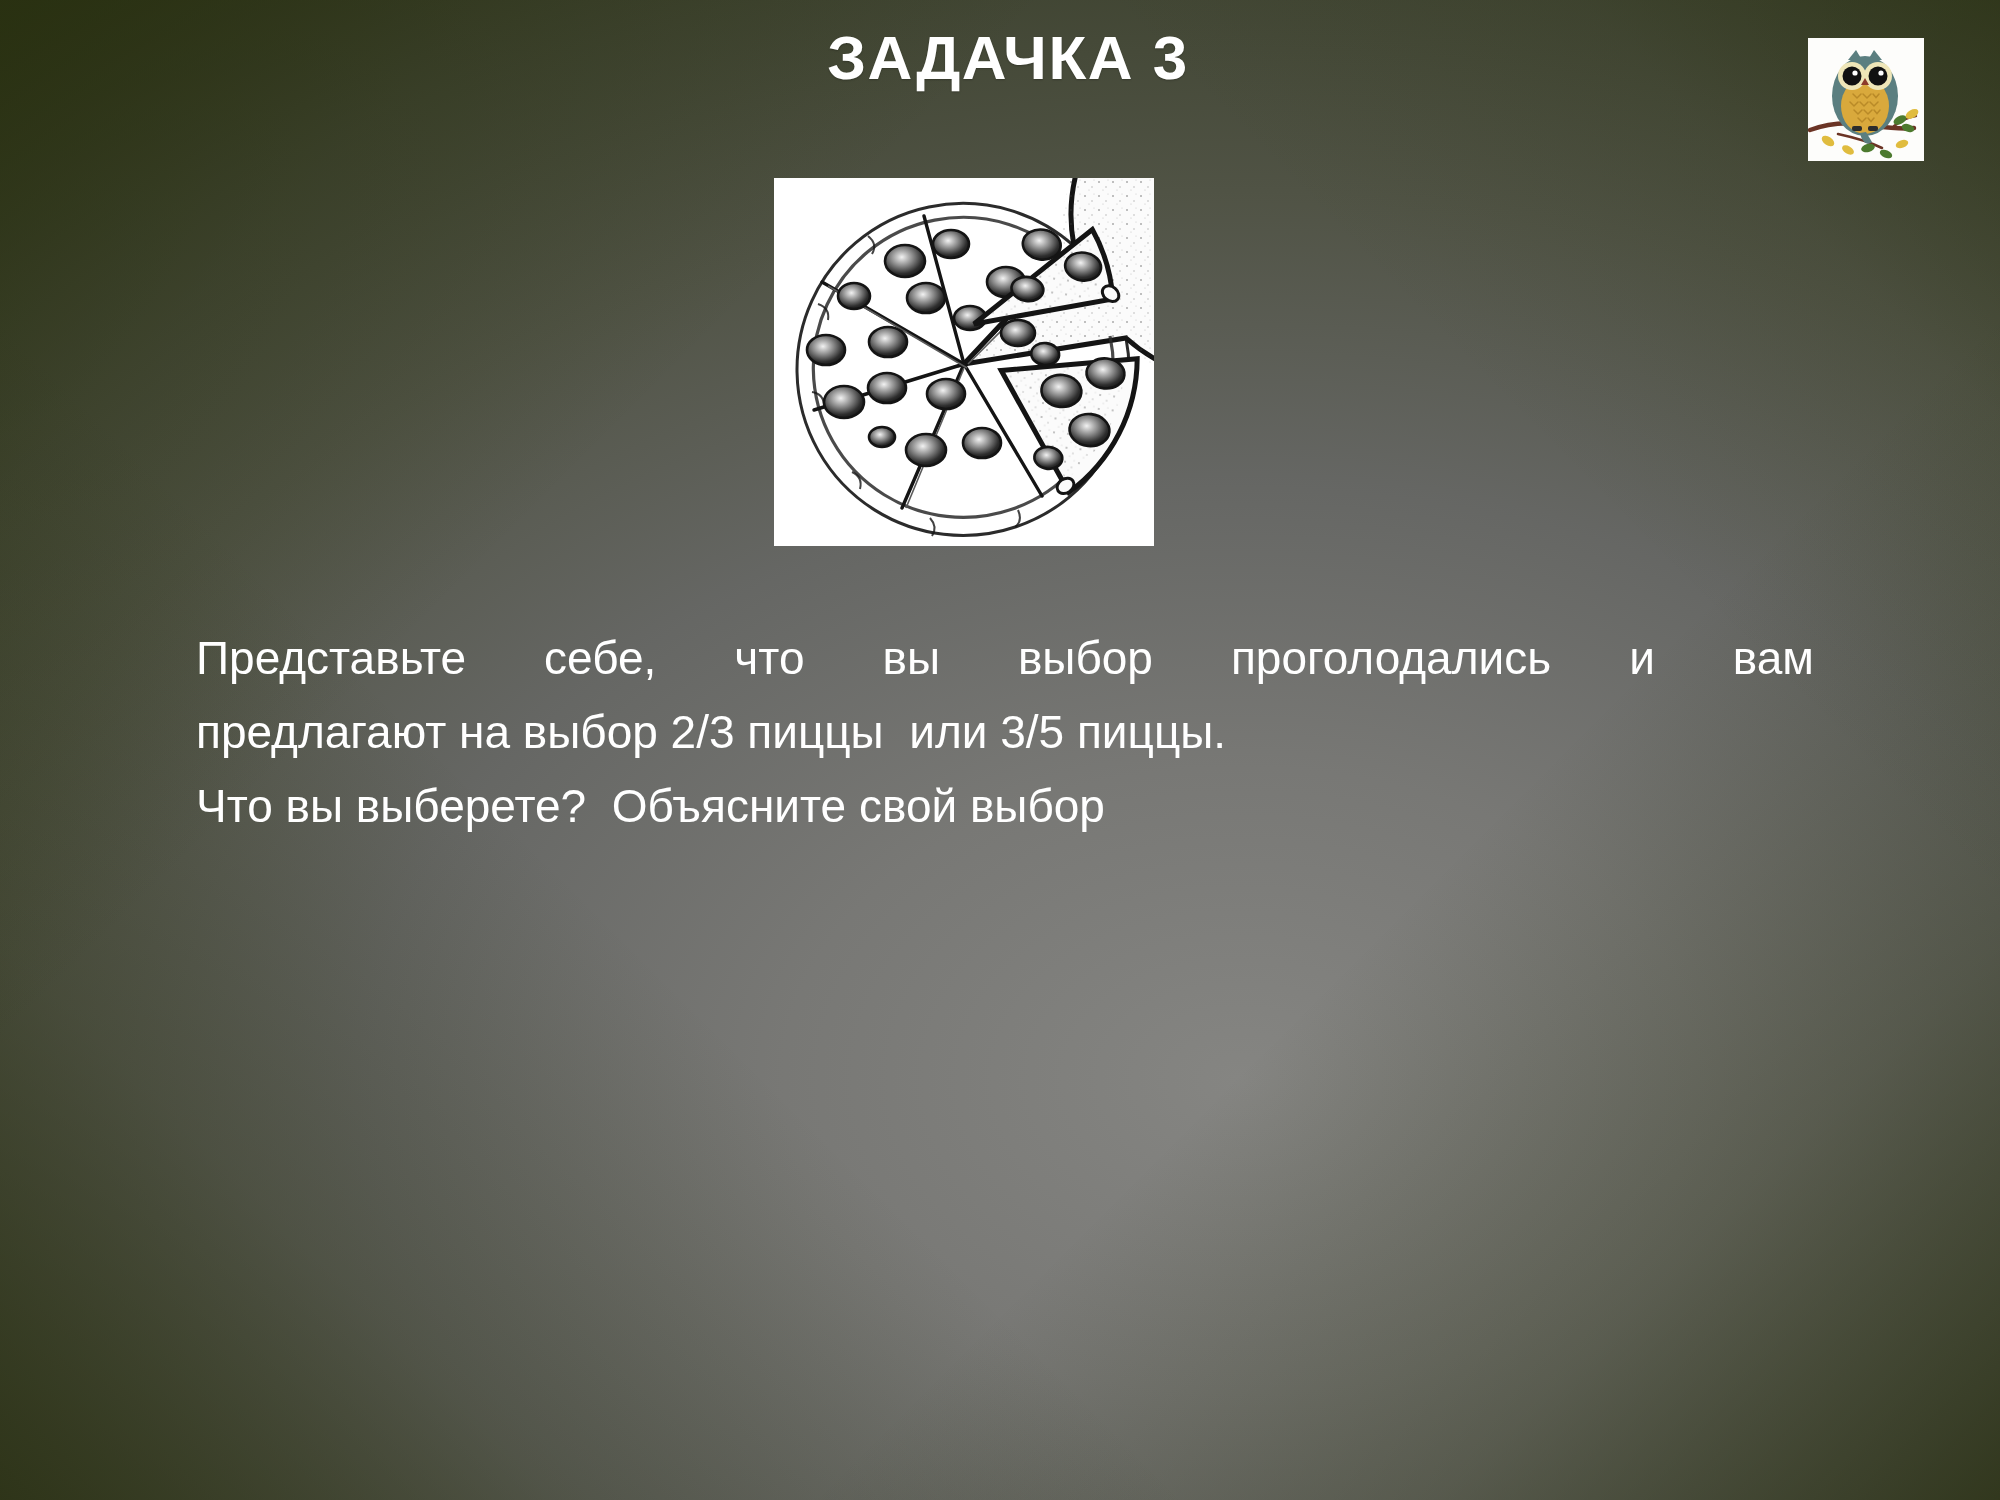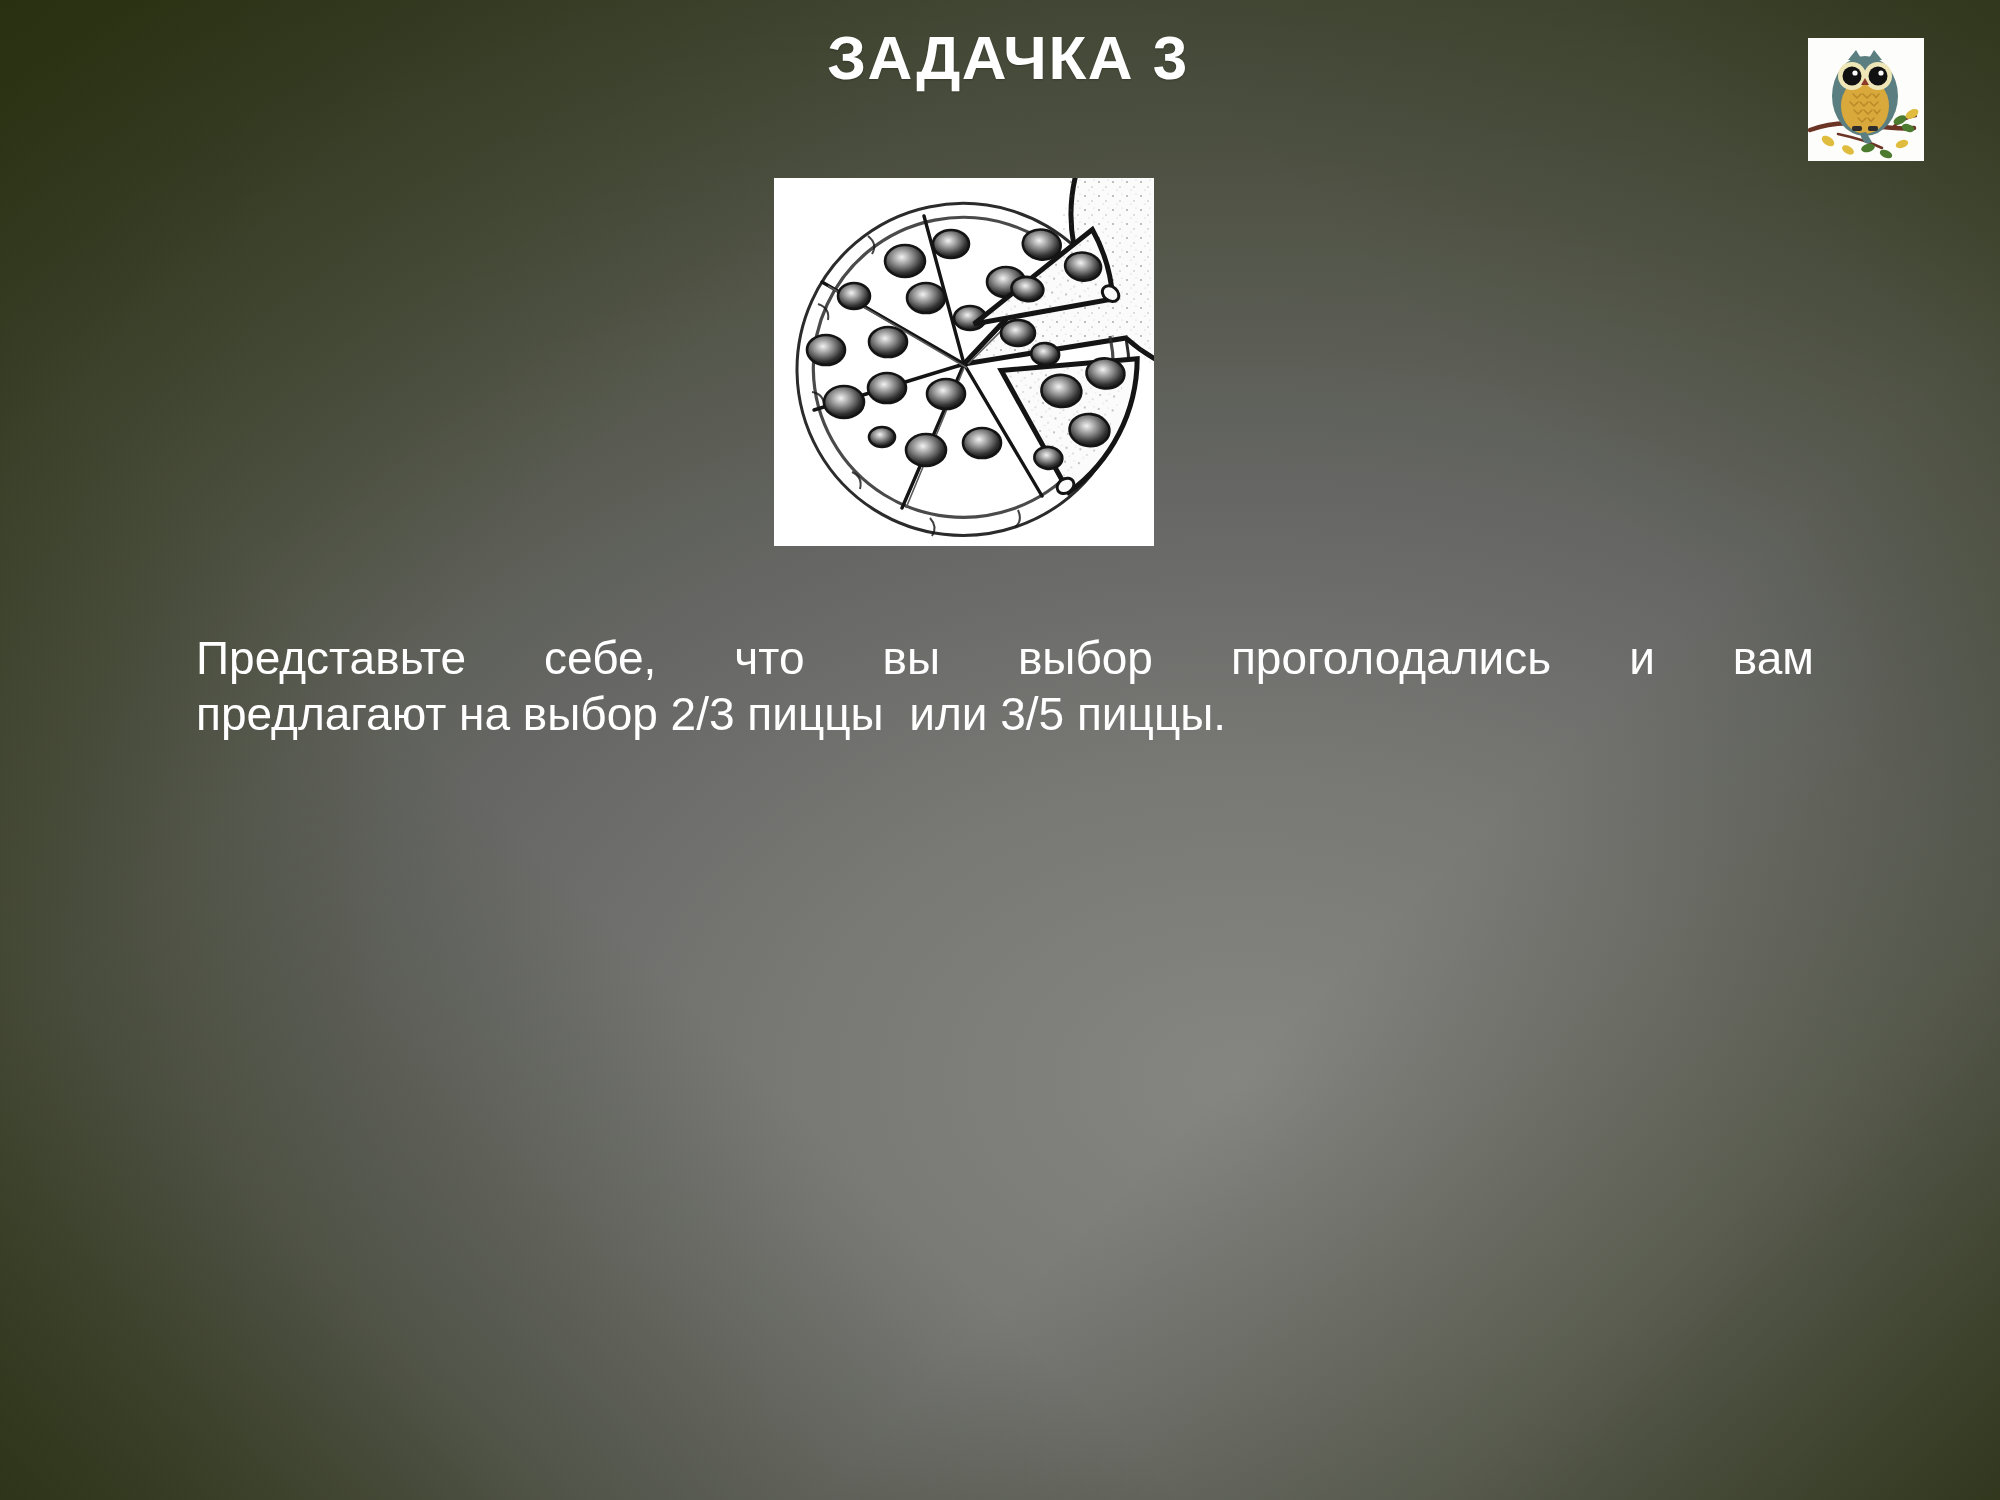--- a/index.html
+++ b/index.html
@@ -90,20 +90,21 @@
   }
   .body-line { white-space: pre; }
   .body-line.justified {
     white-space: normal;
     text-align: justify;
     text-align-last: justify;
   }
   .body-line.just-left {
     white-space: pre;
     text-align: left;
+    margin-top: 18px;
   }
 </style>
 </head>
 <body>
 
 <div id="slide">
 
   <div class="title">ЗАДАЧКА 3</div>
 
   <div class="owl-logo">
@@ -263,15 +264,16 @@
           <ellipse cx="252" cy="268" rx="14" ry="11" fill="url(#pep)"></ellipse>
         </g>
         <ellipse cx="272" cy="294" rx="9" ry="7" fill="#fbfbfb" stroke="#141414" stroke-width="3" transform="rotate(-40 272 294)"></ellipse>
       </g>
     </svg>
   </div>
 
   <div class="body-text">
     <div class="body-line justified">Представьте  себе,  что  вы  выбор  проголодались  и  вам</div>
     <div class="body-line just-left">предлагают на выбор 2/3 пиццы  или 3/5 пиццы.</div>
+    <div class="body-line just-left">Что вы выберете?  Объясните свой выбор</div>
   </div>
 
 </div>
 
 </body></html>

